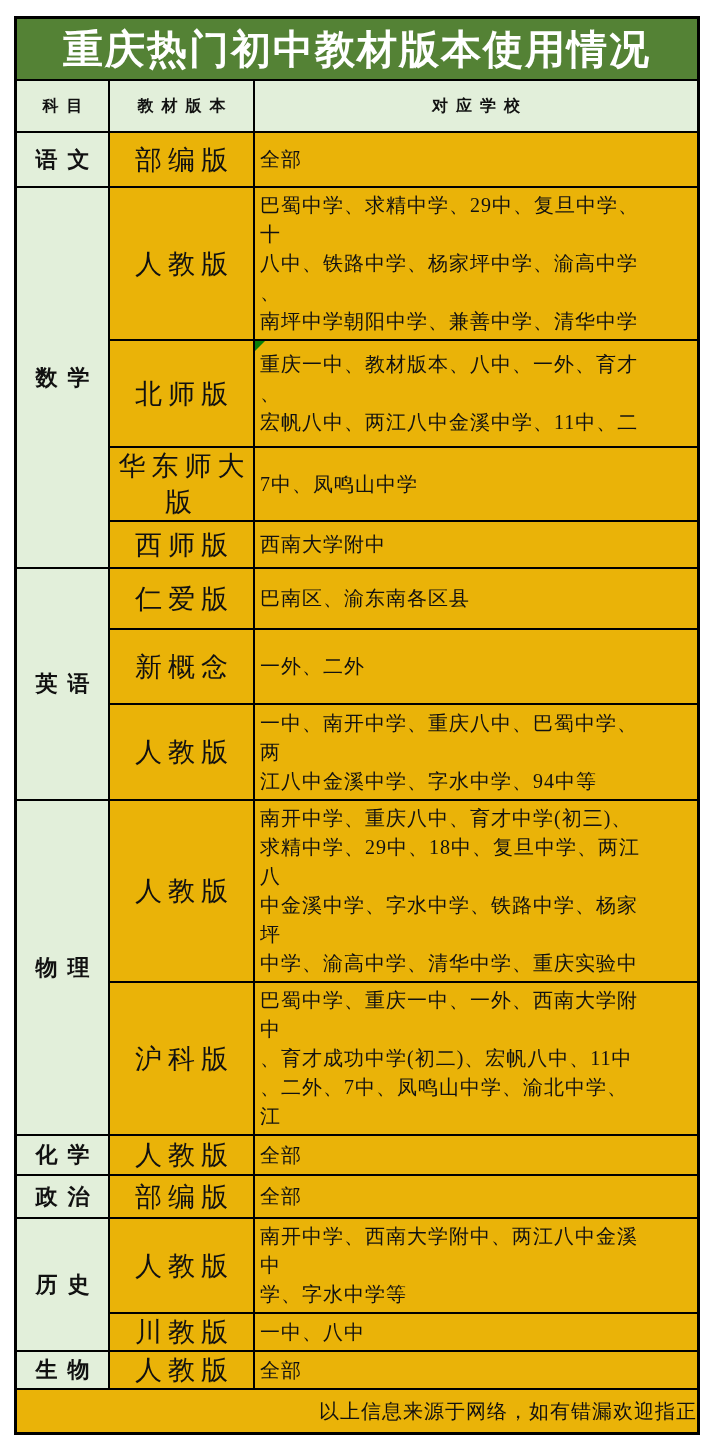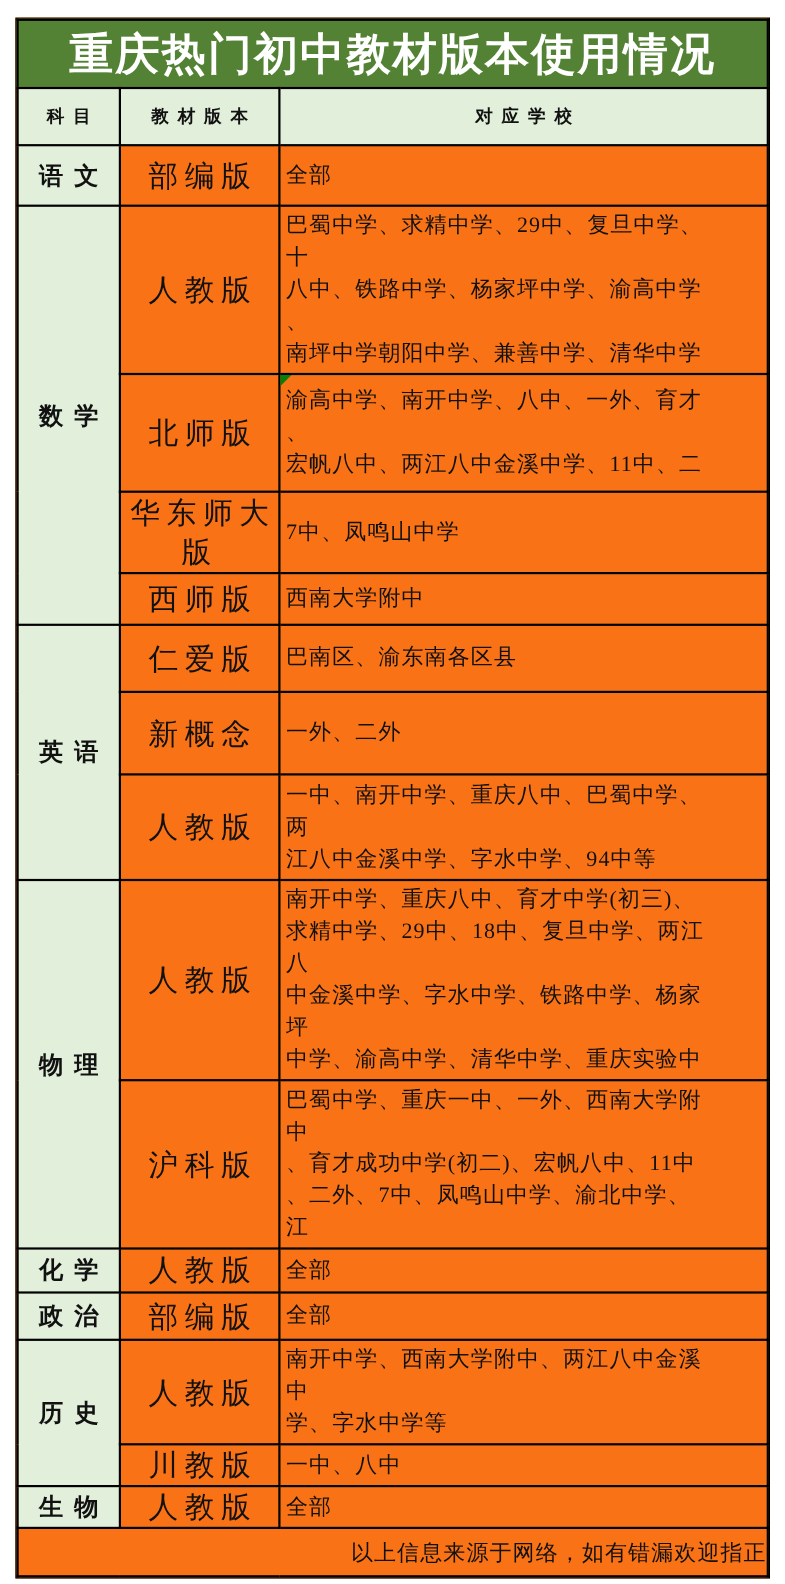--- a/index.html
+++ b/index.html
@@ -12,21 +12,21 @@
   }
   html,body{margin:0;padding:0;}
   body{
     width:714px;height:1440px;background:#ffffff;position:relative;
     font-family:"Liberation Serif","DejaVu Serif",serif;
     color:var(--body-text);
   }
   .sheet{
     position:absolute;left:14px;top:16px;width:684px;
     border:1px solid var(--border-color);
-    background:#f97316;
+    background:#eab308;
   }
   .title{
     height:60px;
     display:flex;align-items:center;justify-content:center;
     background:var(--title-bg);color:var(--title-text);
     font-size:40px;font-weight:bold;letter-spacing:2px;
     border:2px solid var(--border-color);border-bottom:none;
   }
   table{
     width:100%;border-collapse:collapse;table-layout:fixed;
@@ -106,21 +106,21 @@
               <div class="school-line">、</div>
               <div class="school-line">南坪中学朝阳中学、兼善中学、清华中学</div>
             </div>
           </td>
         </tr>
         <tr style="height: 107px;">
           <td class="version bold">北师版</td>
           <td class="schools">
             <span class="corner-marker"></span>
             <div class="lines">
-              <div class="school-line">渝高中学、南开中学、八中、一外、育才</div>
+              <div class="school-line">重庆一中、教材版本、八中、一外、育才</div>
               <div class="school-line">、</div>
               <div class="school-line">宏帆八中、两江八中金溪中学、11中、二</div>
             </div>
           </td>
         </tr>
         <tr style="height: 72px;">
           <td class="version bold">华东师大版</td>
           <td class="schools">
             <div class="lines">
               <div class="school-line">7中、凤鸣山中学</div>

